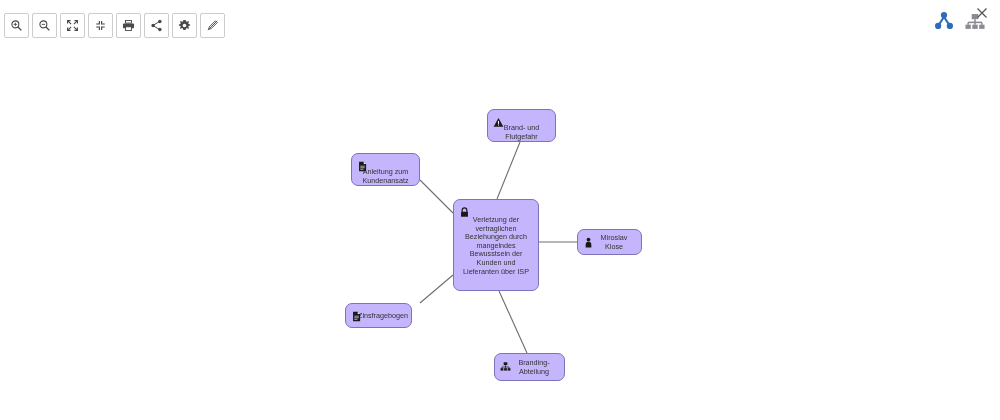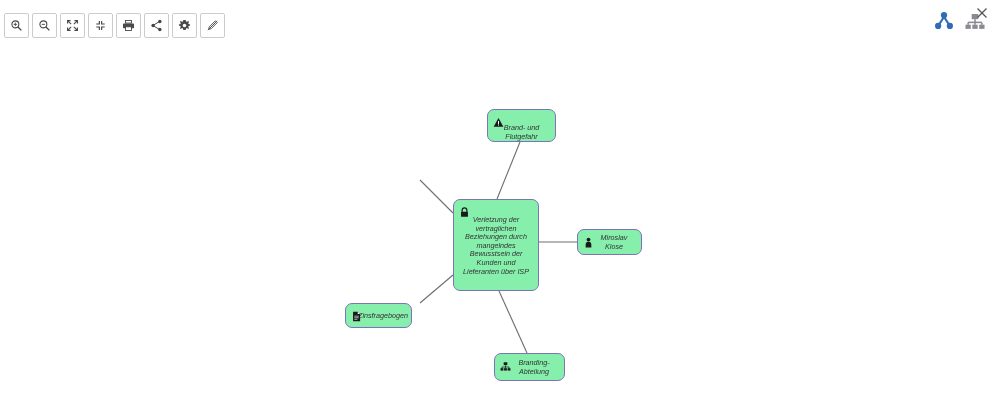--- a/index.html
+++ b/index.html
@@ -75,30 +75,29 @@
     position: absolute;
     left: 0; top: 0;
     width: 1000px;
     height: 420px;
     z-index: 5;
   }
 
   .node {
     position: absolute;
     box-sizing: border-box;
-    background: #86efac;
+    background: #c4b5fd;
     border: 1.6px solid #7b74b8;
     border-radius: 7px;
     z-index: 10;
     cursor: pointer;
     padding: 5px 4px 4px 4px;
     display: flex;
     flex-direction: column;
     align-items: center;
-    font-style: italic;
   }
   .node-icon {
     position: absolute;
     left: 5px;
     top: 4px;
     width: 11px;
     height: 11px;
     display: block;
   }
   .node-label {
@@ -290,33 +289,47 @@
     <span class="node-icon">
       <svg width="11" height="11" viewBox="0 0 14 14">
         <path d="M7 1.3 L13.2 12.4 H0.8 Z" fill="#1a1a1a"></path>
         <rect x="6.35" y="5" width="1.3" height="3.8" fill="#ffffff"></rect>
         <rect x="6.35" y="9.5" width="1.3" height="1.3" fill="#ffffff"></rect>
       </svg>
     </span>
     <span class="node-label">Brand- und Flutgefahr</span>
   </div>
 
-
-  <div class="node inline-label" style="left:345px; top:303px; width:67px; height:25px;">
+  <div class="node small" style="left:351px; top:153px; width:69px; height:33px;">
     <span class="node-icon">
       <svg width="11" height="11" viewBox="0 0 14 14">
         <path d="M2.6 0.9 H8.6 L11.6 3.9 V13.1 H2.6 Z" fill="#1a1a1a"></path>
         <path d="M8.6 0.9 V3.9 H11.6 Z" fill="#ffffff"></path>
         <g stroke="#ffffff" stroke-width="0.8">
           <line x1="4.2" y1="6.6" x2="9.9" y2="6.6"></line>
           <line x1="4.2" y1="8.6" x2="9.9" y2="8.6"></line>
           <line x1="4.2" y1="10.6" x2="8.2" y2="10.6"></line>
         </g>
       </svg>
     </span>
+    <span class="node-label">Anleitung zum Kundenansatz</span>
+  </div>
+
+  <div class="node inline-label" style="left:345px; top:303px; width:67px; height:25px;">
+    <span class="node-icon">
+      <svg width="11" height="11" viewBox="0 0 14 14">
+        <path d="M2.6 0.9 H8.6 L11.6 3.9 V13.1 H2.6 Z" fill="#1a1a1a"></path>
+        <path d="M8.6 0.9 V3.9 H11.6 Z" fill="#ffffff"></path>
+        <g stroke="#ffffff" stroke-width="0.8">
+          <line x1="4.2" y1="6.6" x2="9.9" y2="6.6"></line>
+          <line x1="4.2" y1="8.6" x2="9.9" y2="8.6"></line>
+          <line x1="4.2" y1="10.6" x2="8.2" y2="10.6"></line>
+        </g>
+      </svg>
+    </span>
     <span class="node-label">Zinsfragebogen</span>
   </div>
 
   <div class="node inline-label" style="left:577px; top:229px; width:65px; height:26px;">
     <span class="node-icon">
       <svg width="11" height="11" viewBox="0 0 14 14">
         <circle cx="7" cy="3.3" r="2.4" fill="#1a1a1a"></circle>
         <path d="M7 6.2 c-2.6 0 -3.6 1.6 -3.6 3.6 V13.3 H10.6 V9.8 c0 -2 -1 -3.6 -3.6 -3.6 z" fill="#1a1a1a"></path>
       </svg>
     </span>

